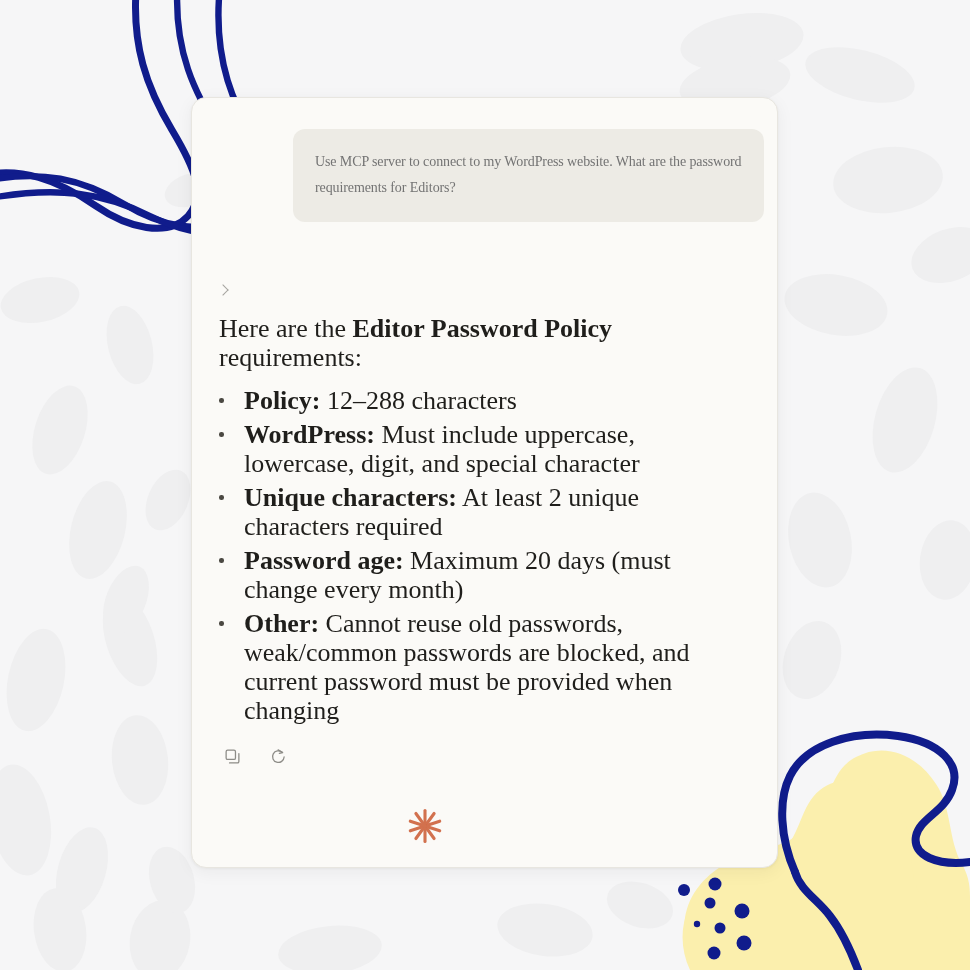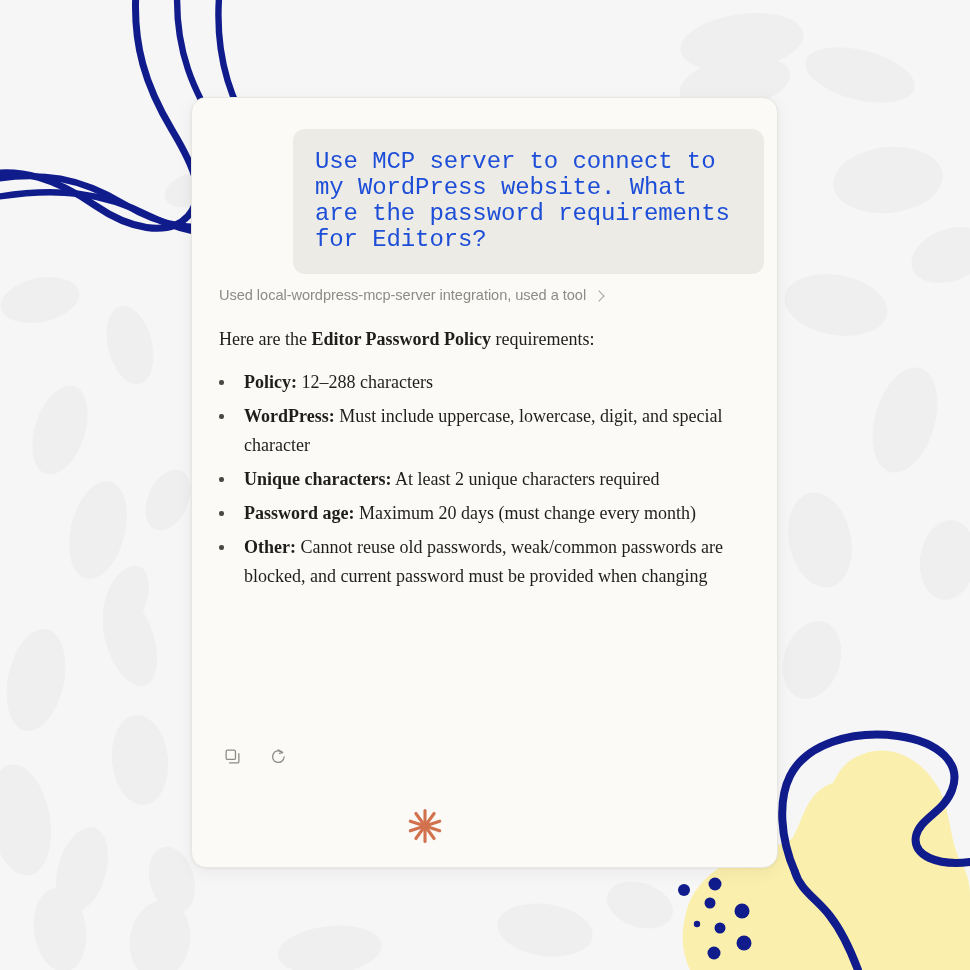--- a/index.html
+++ b/index.html
@@ -52,24 +52,24 @@
     width: 471px;
   }
 
   #user-bubble {
     background: #EDEBE5;
     border-radius: 12px;
     padding: 20px 22px 21px 22px;
   }
 
   #user-bubble .bubble-text {
-    font-family: Liberation Mono, monospace;
-    font-size: 24px;
+    font-family: Liberation Serif, serif;
+    font-size: 14px;
     line-height: 26px;
-    color: #1d4ed8;
+    color: #737373;
     letter-spacing: -0.1px;
     white-space: pre-line;
   }
 
   
   #assistant-turn {
     position: absolute;
     left: 27px;
     top: 187px;
     width: 530px;
@@ -96,21 +96,21 @@
     width: 8px;
     height: 8px;
     border-right: 1.6px solid #A5A49F;
     border-top: 1.6px solid #A5A49F;
     transform: rotate(45deg);
     margin-top: 1px;
   }
 
   .answer-body {
     font-family: "Liberation Serif", serif;
-    font-size: 18px;
+    font-size: 26px;
     line-height: 29px;
     color: #1F1E1B;
   }
 
   .answer-body .intro {
     margin-bottom: 14px;
   }
 
   .answer-body b { font-weight: 700; }
 
@@ -241,21 +241,20 @@
 
   <div id="user-turn">
     <div id="user-bubble">
       <div class="bubble-text">Use MCP server to connect to my WordPress website. What are the password requirements for Editors?</div>
     </div>
   </div>
 
   <div id="assistant-turn">
 
     <div id="tool-use-row">
-      <span class="tool-label">Used local-wordpress-mcp-server integration, used a tool</span>
       <span class="chevron"></span>
     </div>
 
     <div class="answer-body">
       <div class="intro">
         <span>Here are the </span><b>Editor Password Policy</b><span> requirements:</span>
       </div>
 
       <ul id="requirements-list">
 

